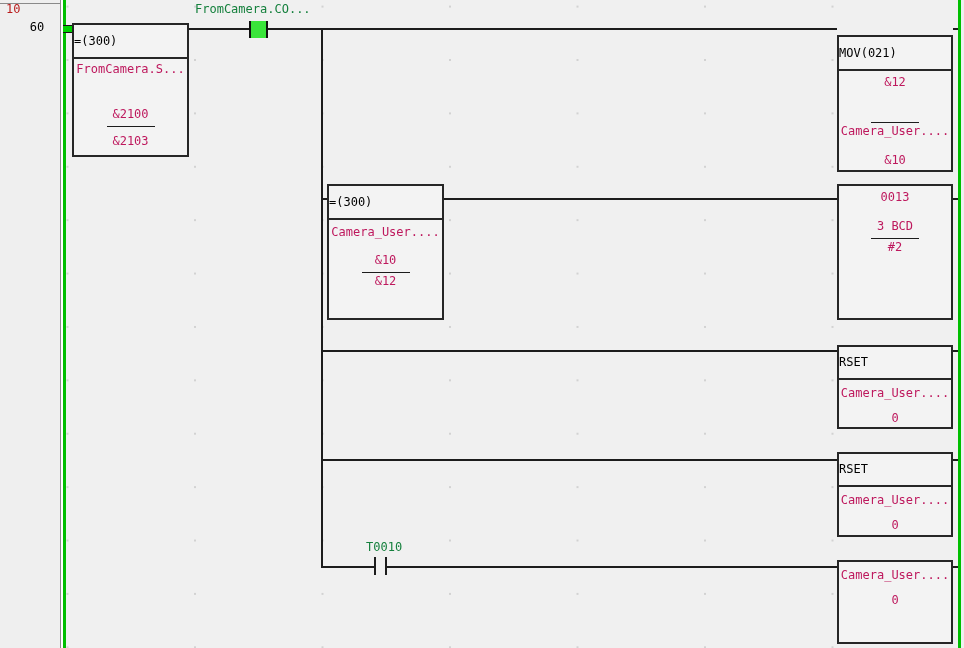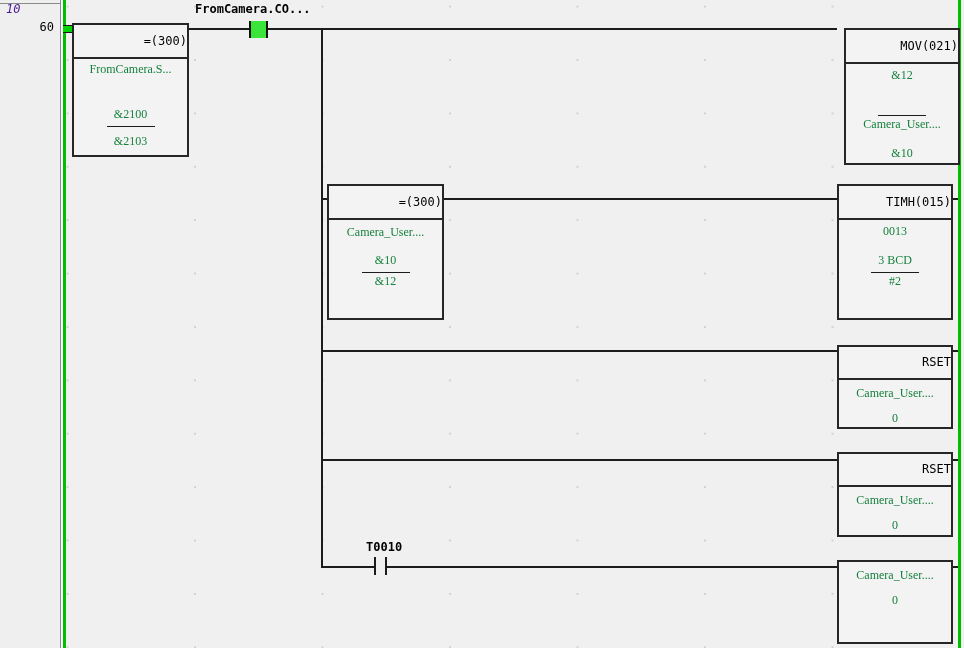--- a/index.html
+++ b/index.html
@@ -2,47 +2,47 @@
 <html><head>
 <meta charset="utf-8">
 <style>
   html,body{margin:0;padding:0;}
   body{font-family:"DejaVu Sans Mono","Liberation Mono",monospace;}
   #screen{position:relative;width:964px;height:648px;background:#f0f0f0;overflow:hidden;}
 
   
   .rung-margin{position:absolute;left:0;top:0;width:60px;height:648px;background:#efefef;border-right:1px solid #8a8a8a;}
   .margin-topline{position:absolute;left:0;top:3px;width:61px;height:1px;background:#8a8a8a;}
-  .rung-num{position:absolute;left:6px;top:3px;font-size:12px;line-height:12px;color:#4c1d95;font-style:italic;}
-  .step-num{position:absolute;left:20px;top:21px;width:34px;text-align:right;font-size:12px;line-height:12px;color:#000;}
+  .rung-num{position:absolute;left:6px;top:3px;font-size:12px;line-height:12px;color:#b91c1c;}
+  .step-num{position:absolute;left:20px;top:21px;width:34px;text-align:center;font-size:12px;line-height:12px;color:#000;}
   .gap-strip{position:absolute;left:61px;top:0;width:2px;height:648px;background:#ffffff;}
 
   
   .busbar{position:absolute;top:0;width:3px;height:648px;background:#00bf00;}
   .busbar.left{left:63px;}
   .busbar.right{left:958px;}
 
   
   .grid-dots{position:absolute;left:66px;top:0;width:892px;height:648px;
     background-image:radial-gradient(circle 1.3px,#d2d2d2 97%,transparent 100%);
     background-size:127.5px 53.4px;background-position:320.25px 33.3px;}
 
   
   .wire{position:absolute;height:2px;background:#1c1c1c;}
   .vwire{position:absolute;width:2px;background:#1c1c1c;}
   .power-stub{position:absolute;left:63px;top:25px;width:9px;height:6px;background:#00d400;border-top:1px solid #151515;border-bottom:1px solid #151515;}
 
   
   .blk{position:absolute;background:#f3f3f3;border:2px solid #262626;box-sizing:border-box;}
-  .blk-title{height:32px;line-height:32px;text-align:right;font-size:12px;color:#000;border-bottom:2px solid #262626;}
-  .b-row{text-align:center;font-size:12px;line-height:13px;color:#15803d;white-space:nowrap;overflow:hidden;font-family:Liberation Serif, serif;}
+  .blk-title{height:32px;line-height:32px;text-align:left;font-size:12px;color:#000;border-bottom:2px solid #262626;}
+  .b-row{text-align:center;font-size:12px;line-height:13px;color:#be185d;white-space:nowrap;overflow:hidden;}
   .hline{width:48px;border-top:1px solid #1c1c1c;margin:0 auto;}
 
   
-  .contact-label{position:absolute;font-size:12px;line-height:12px;color:#000000;white-space:nowrap;font-weight:bold;}
+  .contact-label{position:absolute;font-size:12px;line-height:12px;color:#15803d;white-space:nowrap;}
   .contact-on{position:absolute;left:249px;top:21px;width:19px;height:17px;background:#3ae43a;border-left:2px solid #111;border-right:2px solid #111;box-sizing:border-box;}
   .no-contact-bar{position:absolute;width:2px;height:18px;background:#1c1c1c;}
   .gap-cover{position:absolute;background:#f0f0f0;}
 </style>
 </head>
 <body>
 
 <div id="screen">
 
   <div class="rung-margin">
@@ -74,38 +74,37 @@
     <div class="blk-title">=(300)</div>
     <div class="b-row" style="margin-top:4px;">FromCamera.S...</div>
     <div class="b-row" style="margin-top:32px;">&amp;2100</div>
     <div class="hline" style="margin-top:5px;"></div>
     <div class="b-row" style="margin-top:8px;">&amp;2103</div>
   </div>
 
   <div class="contact-label" style="left:195px;top:3px;">FromCamera.CO...</div>
   <div class="contact-on"></div>
 
-  <div class="blk" style="left:837px;top:28px;width:116px;height:137px;margin-left:7px;">
+  <div class="blk" style="left:837px;top:35px;width:116px;height:137px;">
     <div class="blk-title">MOV(021)</div>
     <div class="b-row" style="margin-top:5px;">&amp;12</div>
     <div class="hline" style="margin-top:33px;"></div>
     <div class="b-row" style="margin-top:2px;">Camera_User....</div>
     <div class="b-row" style="margin-top:16px;">&amp;10</div>
   </div>
 
   <div class="blk" style="left:327px;top:184px;width:117px;height:136px;">
     <div class="blk-title">=(300)</div>
     <div class="b-row" style="margin-top:6px;">Camera_User....</div>
     <div class="b-row" style="margin-top:15px;">&amp;10</div>
     <div class="hline" style="margin-top:5px;"></div>
     <div class="b-row" style="margin-top:2px;">&amp;12</div>
   </div>
 
   <div class="blk" style="left:837px;top:184px;width:116px;height:136px;">
-    <div class="blk-title">TIMH(015)</div>
     <div class="b-row" style="margin-top:5px;">0013</div>
     <div class="b-row" style="margin-top:16px;">3 BCD</div>
     <div class="hline" style="margin-top:5px;"></div>
     <div class="b-row" style="margin-top:2px;">#2</div>
   </div>
 
   <div class="blk" style="left:837px;top:345px;width:116px;height:84px;">
     <div class="blk-title" style="height:31px;line-height:31px;">RSET</div>
     <div class="b-row" style="margin-top:7px;">Camera_User....</div>
     <div class="b-row" style="margin-top:12px;">0</div>

